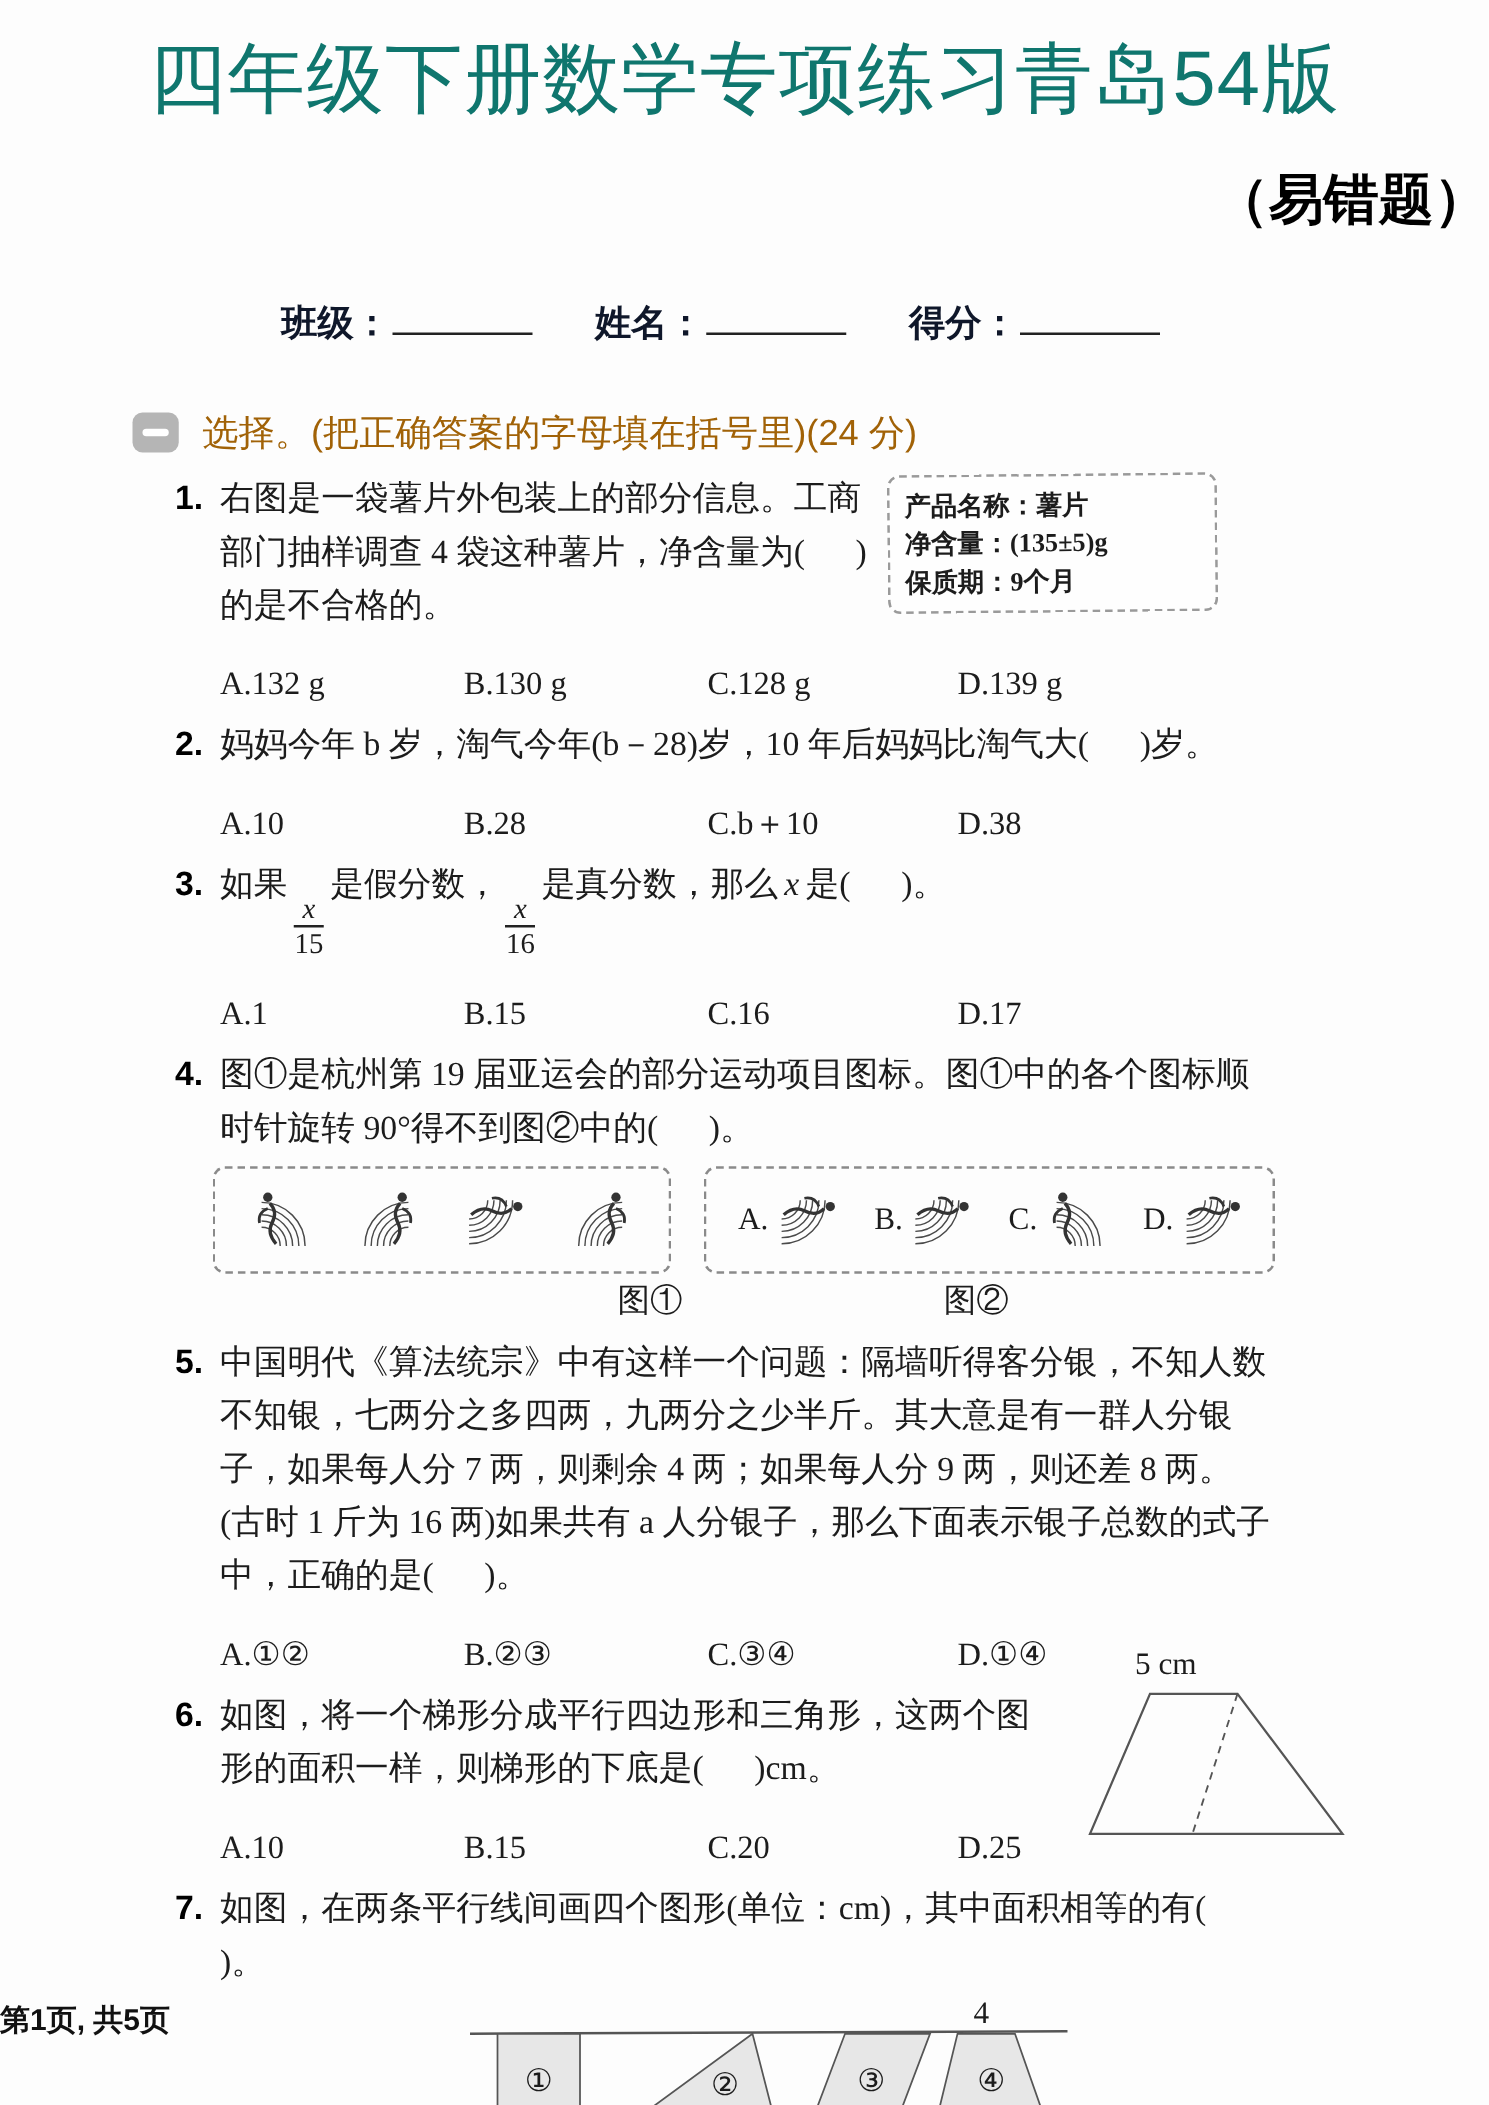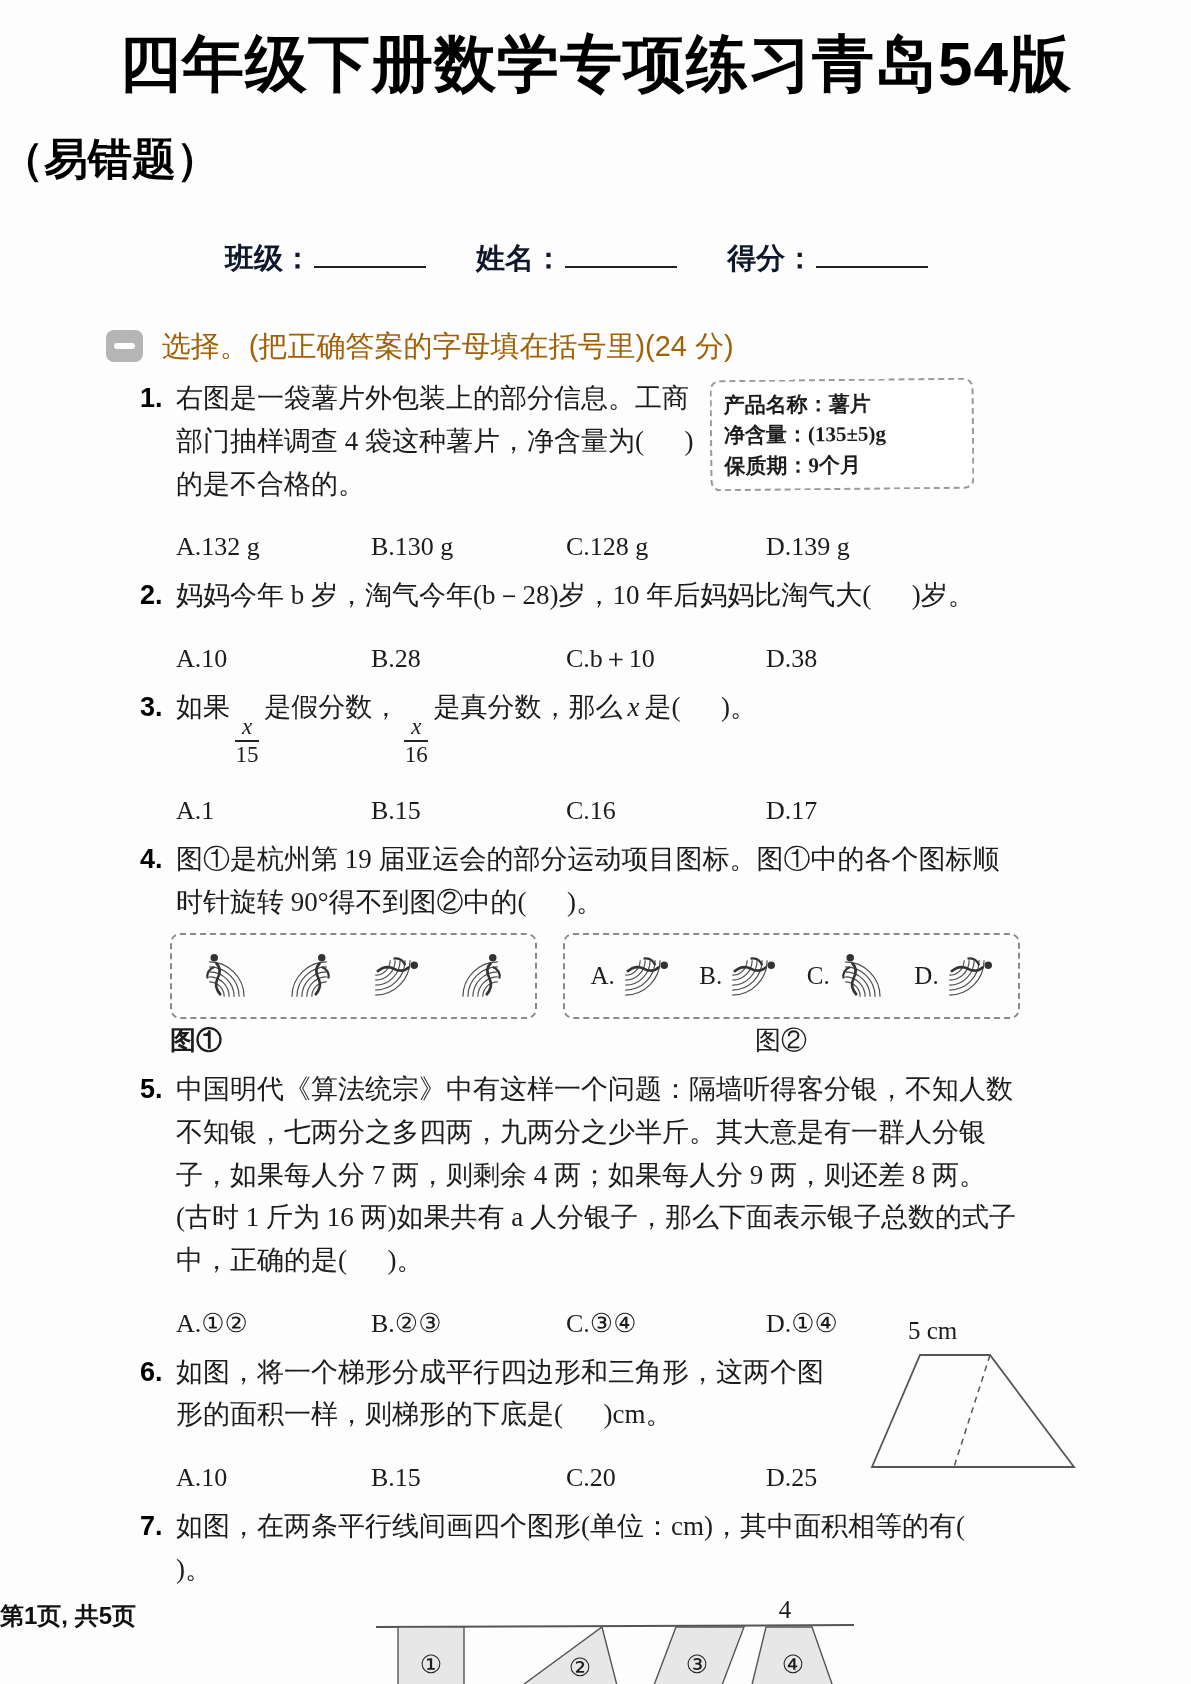--- a/index.html
+++ b/index.html
@@ -5,24 +5,24 @@
   html, body { margin:0; padding:0; background:#ffffff; }
   .page {
     position:relative; width:1191px; height:1684px; margin:0 auto;
     background:#fdfdfd; overflow:hidden; color:#1c1c1c;
     font-family:"Liberation Serif","DejaVu Serif",serif;
     font-size:27px;
   }
   .title {
     margin:30px 30px 0 30px; text-align:center;
     font-family:"Liberation Sans","DejaVu Sans",sans-serif;
-    font-weight:700; font-size:62px; line-height:1.1; letter-spacing:1px; color:#000000;
+    font-weight:400; font-size:62px; line-height:1.1; letter-spacing:1px; color:#0f766e;
   }
   .subtitle {
-    margin-top:32px; text-align:left;
+    margin-top:32px; text-align:right;
     font-family:"Liberation Sans","DejaVu Sans",sans-serif;
     font-weight:900; font-size:44px; color:#000;
   }
   .fields {
     margin:50px 0 0 225px;
     font-family:"Liberation Sans","DejaVu Sans",sans-serif;
     font-weight:700; font-size:29px; color:#0f172a;
   }
   .blank {
     display:inline-block; width:112px; height:24px;
@@ -66,21 +66,21 @@
   .frac .num { font-style:italic; border-bottom:2px solid #222; padding:0 7px; }
   .mvar { font-style:italic; margin:0 5px; }
   .fig4 { display:flex; gap:26px; margin:10px 0 0 30px; }
   .fig4 .fbox {
     border:2px dashed #8a8a8a; border-radius:10px; height:78px;
     display:flex; align-items:center; justify-content:space-around; padding:2px 10px;
   }
   .fbox1 { width:352px; }
   .fbox2 { width:444px; }
   .fig4caps { display:flex; margin:4px 0 2px 30px; font-size:26px; }
-  .fig4caps .cap1 { width:376px; text-align:left;font-weight:bold; }
+  .fig4caps .cap1 { width:376px; text-align:right; }
   .fig4caps .cap2 { width:470px; text-align:center; }
   .picto { width:58px; height:62px; flex:0 0 auto; }
   .flip { transform:scaleX(-1); }
   .r90 { transform:rotate(90deg); }
   .abcd { font-size:25px; margin:0 2px 0 6px; }
   .optgroup { display:flex; align-items:center; }
   .fig6 { float:right; margin:-36px -62px 0 10px; }
   .fig7wrap { margin:10px 0 0 236px; }
   .figtext { font-family:"Liberation Serif","DejaVu Serif",serif; font-size:25px; fill:#1c1c1c; }
   .footer {

